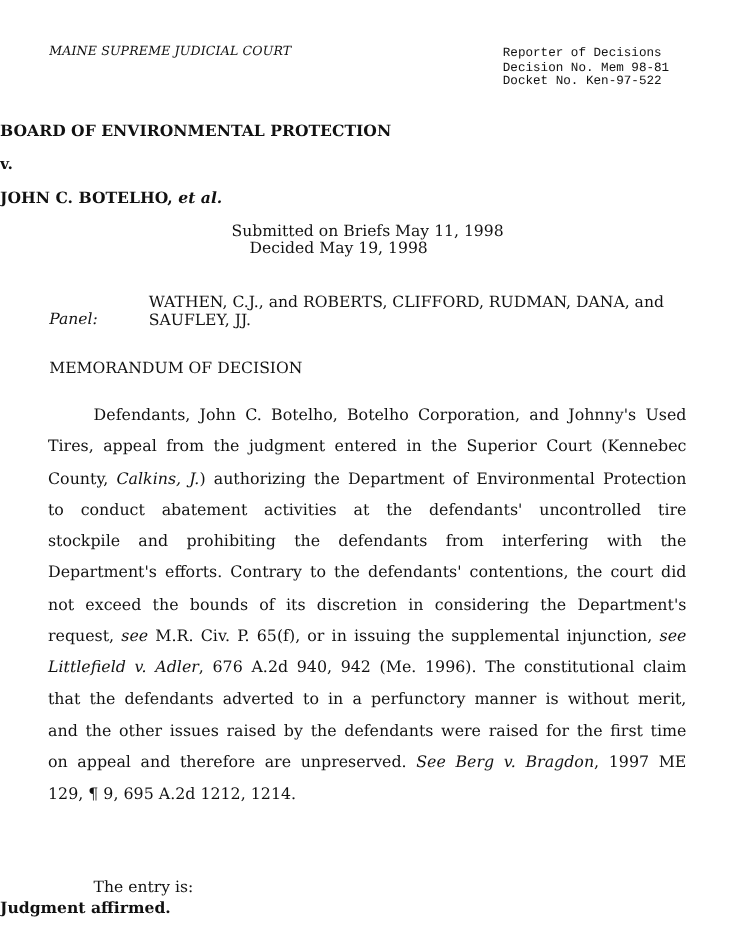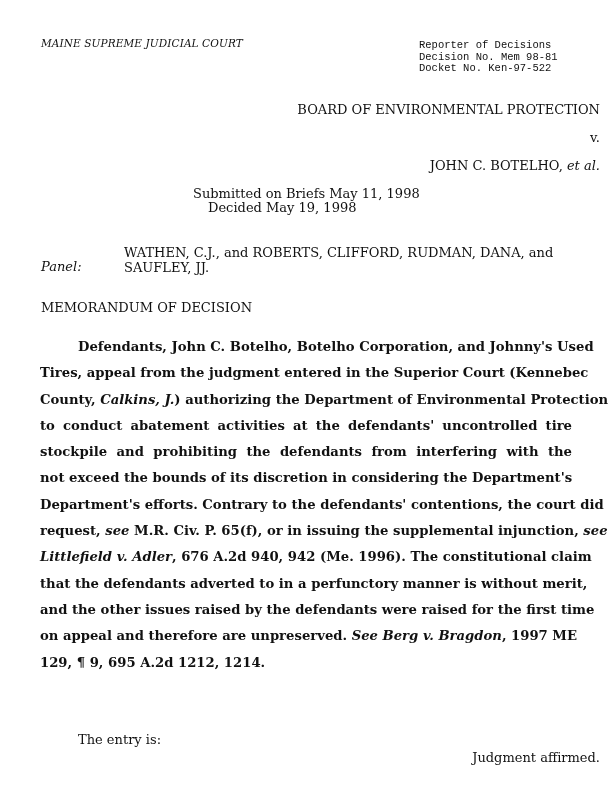--- a/index.html
+++ b/index.html
@@ -1,30 +1,30 @@
 <!DOCTYPE html>
 <html><head>
 <meta charset="utf-8">
 <style>
   html, body { margin: 0; padding: 0; background: #ffffff; }
   body { width: 608px; height: 786px; position: relative; overflow: hidden;
          font-family: "DejaVu Serif", "Liberation Serif", serif; color: #111; }
   .abs { position: absolute; white-space: nowrap; }
   .hdr-left { left: 41px; top: 37px; font-size: 10.5px; letter-spacing: 0.1px; font-style: italic; }
   .hdr-right { left: 419px; top: 40px; font-size: 10.5px; line-height: 11.5px; font-family: Liberation Mono, monospace; }
-  .center { position: absolute; left: 0; width: 600px; text-align: right; white-space: nowrap; font-size: 13px; }
+  .center { position: absolute; left: 0; width: 600px; text-align: left; white-space: nowrap; font-size: 13px; font-weight: bold; }
   .title { top: 102px; }
   .versus { top: 130px; }
   .party { top: 158px; }
   .dates { position: absolute; left: 193px; top: 187px; font-size: 13px; line-height: 14px; white-space: nowrap; }
   .dates .d2 { padding-left: 15px; }
   .panel-label { left: 41px; top: 259px; font-size: 13px; font-style: italic; }
   .panel-text { left: 124px; top: 245px; font-size: 13px; line-height: 15px; white-space: normal; width: 440px; }
   .memo { left: 41px; top: 300px; font-size: 13px; }
-  .body-text { position: absolute; left: 40px; top: 334px; width: 532px; font-size: 13.2px; line-height: 26.3px; font-weight: bold; }
+  .body-text { position: absolute; left: 40px; top: 334px; width: 532px; font-size: 13.2px; line-height: 26.3px; }
   .line { display: block; text-align: justify; text-align-last: justify; white-space: nowrap; height: 26.3px; }
   .line.last { text-align-last: left; }
   .line.indent { padding-left: 38px; }
   .entry { left: 78px; top: 720px; font-size: 13px; margin-top: 12px; }
   .affirmed { top: 750px; font-size: 13px; }
   i { font-style: italic; }
 </style>
 </head>
 <body>
 
@@ -50,22 +50,22 @@
 <div class="abs panel-text">WATHEN, C.J., and ROBERTS, CLIFFORD, RUDMAN, DANA, and SAUFLEY, JJ.</div>
 
 <div class="abs memo">MEMORANDUM OF DECISION</div>
 
 <div class="body-text">
   <span class="line indent">Defendants, John C. Botelho, Botelho Corporation, and Johnny's Used</span>
   <span class="line">Tires, appeal from the judgment entered in the Superior Court (Kennebec</span>
   <span class="line"><span>County,</span> <i>Calkins, J.</i><span>) authorizing the Department of Environmental Protection</span></span>
   <span class="line">to conduct abatement activities at the defendants' uncontrolled tire</span>
   <span class="line">stockpile and prohibiting the defendants from interfering with the</span>
+  <span class="line">Department's efforts.  Contrary to the defendants' contentions, the court did</span>
   <span class="line">not exceed the bounds of its discretion in considering the Department's</span>
-  <span class="line">Department's efforts.  Contrary to the defendants' contentions, the court did</span>
   <span class="line"><span>request,</span> <i>see</i> <span>M.R. Civ. P. 65(f), or in issuing the supplemental injunction,</span> <i>see</i></span>
   <span class="line"><i>Littlefield v. Adler</i><span>, 676 A.2d 940, 942 (Me. 1996).  The constitutional claim</span></span>
   <span class="line">that the defendants adverted to in a perfunctory manner is without merit,</span>
   <span class="line">and the other issues raised by the defendants were raised for the first time</span>
   <span class="line"><span>on appeal and therefore are unpreserved.</span>  <i>See Berg v. Bragdon</i><span>, 1997 ME</span></span>
   <span class="line last">129, ¶ 9, 695 A.2d 1212, 1214.</span>
 </div>
 
 <div class="abs entry">The entry is:</div>
 <div class="center affirmed">Judgment affirmed.</div>

